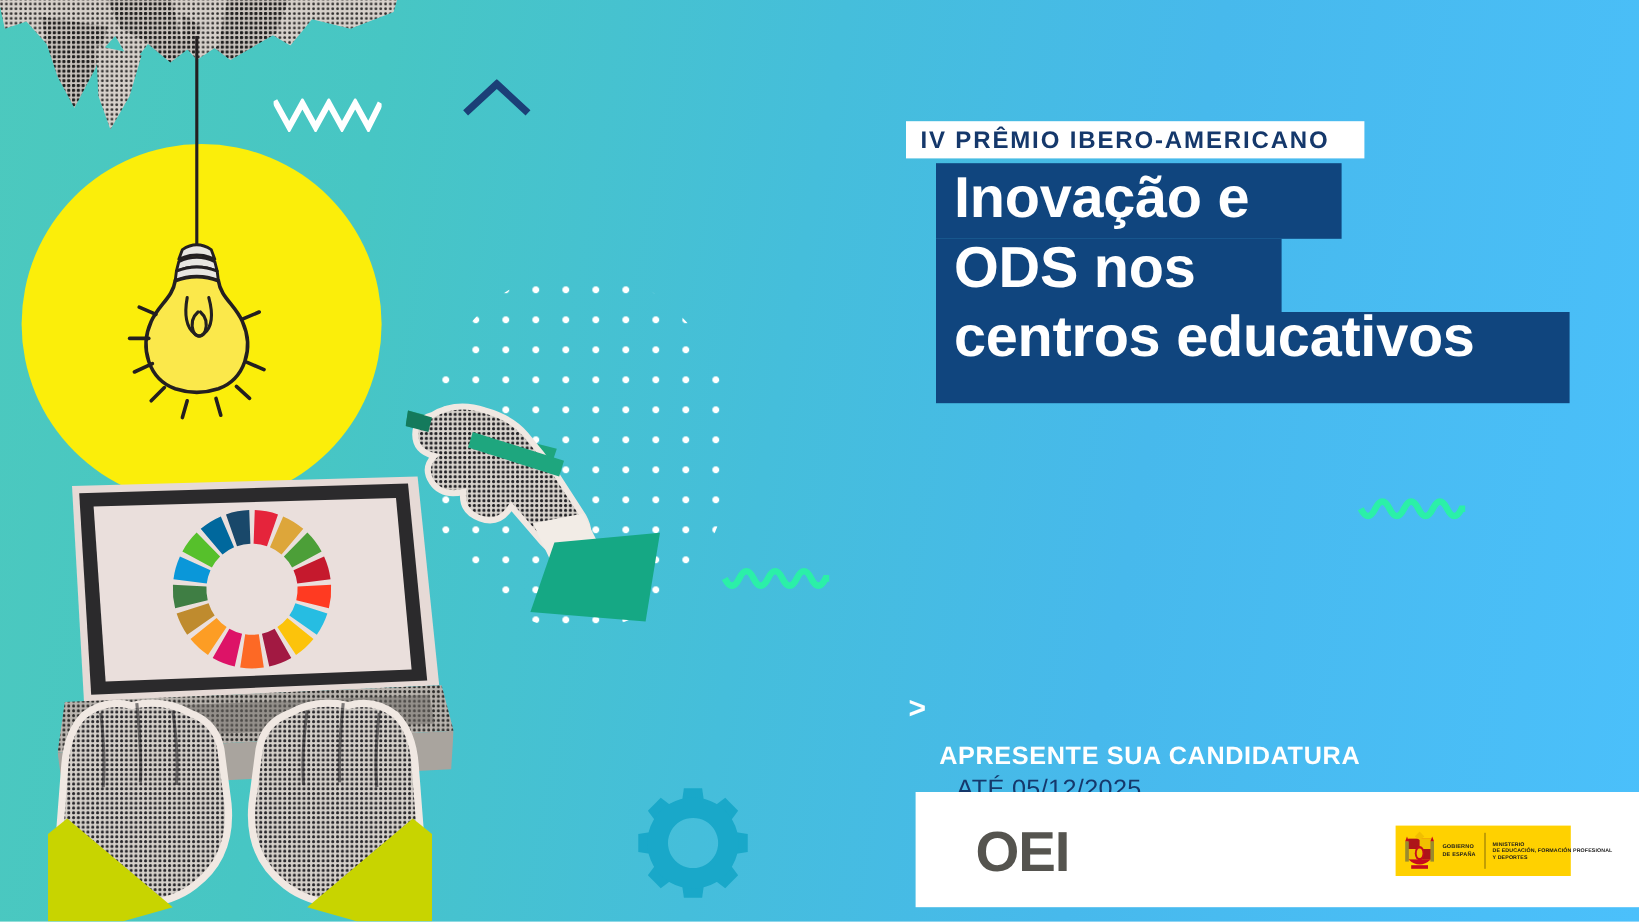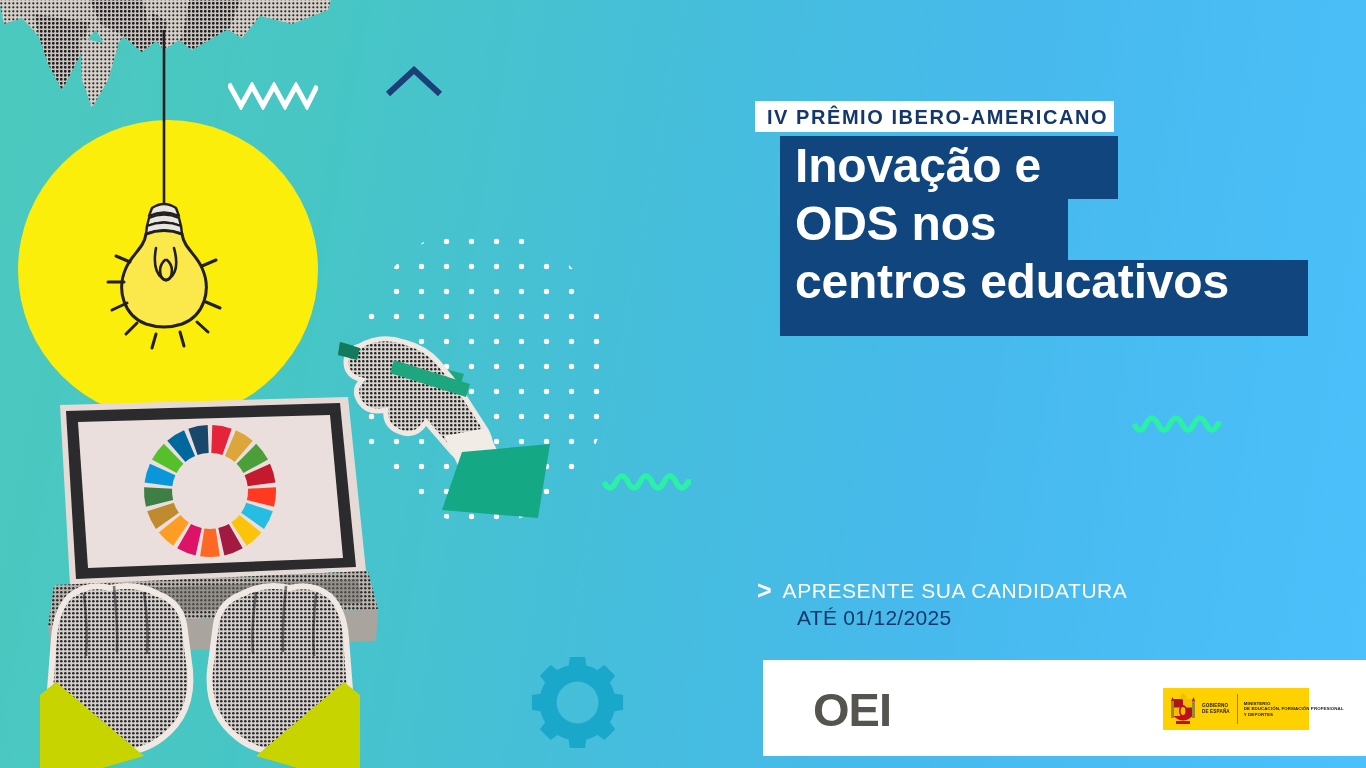--- a/index.html
+++ b/index.html
@@ -43,21 +43,21 @@
 
   
   #hands{left:40px;top:560px;width:320px;height:208px;}
 
   
   #pencilhand{left:338px;top:332px;width:225px;height:190px;}
 
   
   #eyebrow{
     left:755px;top:101px;height:31px;background:#ffffff;
-    display:flex;align-items:center;padding:0 6px 0 12px;justify-content:center;
+    display:flex;align-items:center;padding:0 29px 0 12px;justify-content:center;
   }
   #eyebrow span{
     color:#15386B;font-size:20px;font-weight:bold;letter-spacing:1.55px;
     white-space:nowrap;line-height:1;
   }
   .navybox{background:#10457E;}
   #nb1{left:780px;top:136px;width:338px;height:63px;}
   #nb2{left:780px;top:199px;width:288px;height:61px;}
   #nb3{left:780px;top:260px;width:528px;height:76px;}
   #headline{
@@ -66,22 +66,22 @@
     white-space:pre;letter-spacing:-0.2px;
   }
 
   
   #cta{left:757px;top:579px;width:470px;}
   #cta-row{display:flex;align-items:flex-start;gap:11px;}
   #cta-arrow{
     color:#ffffff;font-size:25px;font-weight:bold;line-height:22px;
   }
   #cta-main{
-    color:#ffffff;font-size:21px;font-weight:normal;letter-spacing:.55px;
-    line-height:24px;white-space:nowrap;
+    color:#ffffff;font-size:21px;font-weight:bold;letter-spacing:.55px;
+    line-height:24px;white-space:nowrap;margin-top:40px;
   }
   #cta-date{
     color:#15386B;font-size:21px;font-weight:normal;letter-spacing:.3px;
     margin-left:40px;margin-top:3px;line-height:24px;white-space:nowrap;
   }
 
   
   #footer{
     left:763px;top:660px;width:723px;height:96px;background:#ffffff;
   }
@@ -294,21 +294,21 @@
 
   <div class="abs" id="headline">Inovação e
 ODS nos
 centros educativos</div>
 
   <div class="abs" id="cta">
     <div id="cta-row">
       <span id="cta-arrow">&gt;</span>
       <span id="cta-main">APRESENTE SUA CANDIDATURA</span>
     </div>
-    <div id="cta-date">ATÉ 01/12/2025</div>
+    <div id="cta-date">ATÉ 05/12/2025</div>
   </div>
 
   <div class="abs" id="footer">
     <div id="oei">OEI</div>
 
     <div id="gob-logo">
       <svg id="gob-shield" viewBox="0 0 26 34">
         <g>
           <rect x="3.5" y="7" width="19" height="17" fill="#C60B1E"></rect>
           <path d="M3.5 24 q9.5 9 19 0 Z" fill="#C60B1E"></path>

